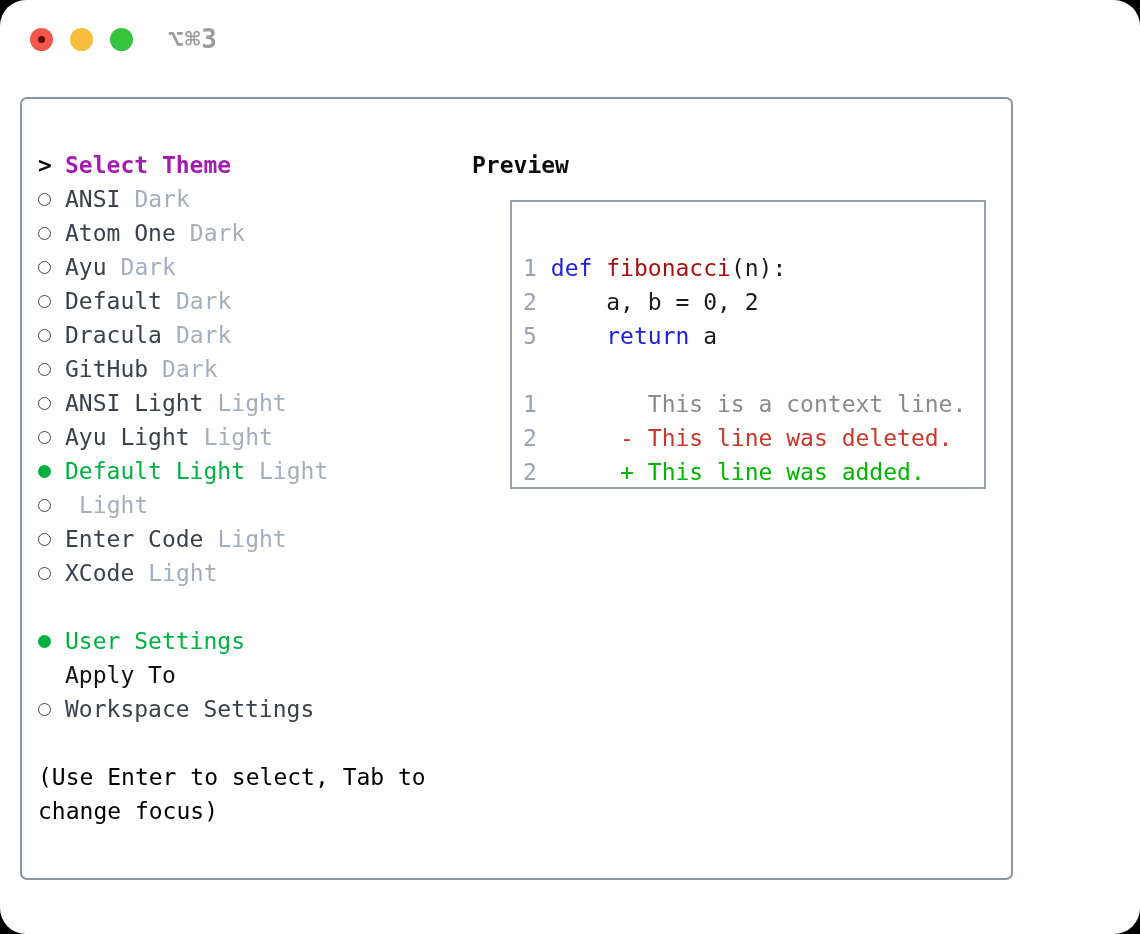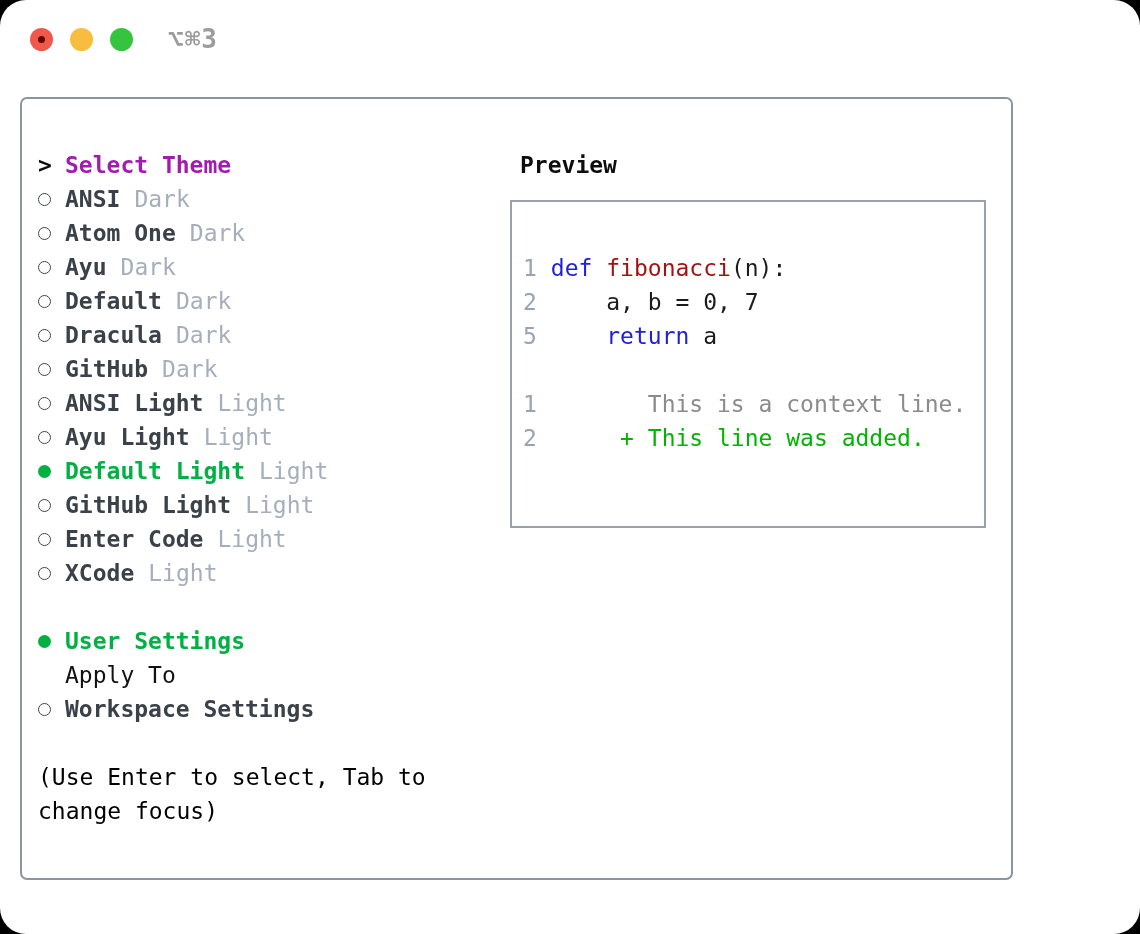--- a/index.html
+++ b/index.html
@@ -23,30 +23,30 @@
 
   
   .leftcol{position:absolute;left:38px;top:148px;width:440px;font-size:23px;line-height:34px;color:#3b4149;}
   .row{display:flex;align-items:center;height:34px;white-space:pre;}
   .marker{width:27px;height:34px;display:flex;align-items:center;flex:0 0 27px;}
   .radio{width:13px;height:13px;box-sizing:border-box;border:1.5px solid #40464e;border-radius:50%;}
   .radio.sel{background:#00b141;border:none;}
   .hdr-marker{font-weight:bold;color:#0d0d0d;}
   .hdr{font-weight:bold;color:#a21caf;}
   .subhdr{color:#111111;}
-  .tname{color:#3b4149;font-weight:bold;}
+  .tname{color:#3b4149;}
   .tname.green{color:#00b141;}
   .tvariant{color:#a6aebb;margin-left:14px;}
   .gap{height:34px;}
   .help{color:#000000;width:430px;white-space:normal;line-height:34px;}
 
   
-  .prevtitle{position:absolute;left:520px;top:148px;height:34px;line-height:34px;
+  .prevtitle{position:absolute;left:472px;top:148px;height:34px;line-height:34px;
     font-size:23px;font-weight:bold;color:#0d0d0d;}
-  .prevbox{position:absolute;left:510px;top:200px;width:476px;height:328px;box-sizing:border-box;
+  .prevbox{position:absolute;left:510px;top:200px;width:476px;height:289px;box-sizing:border-box;
     border:2px solid #98a1ac;background:#fff;}
   .code{position:absolute;left:11px;top:49px;font-size:23px;line-height:34px;}
   .cline{height:34px;white-space:pre;}
   .lnum{color:#98a3b3;margin-right:14px;}
   .kw{color:#2121d7;}
   .fn{color:#a31212;}
   .pl{color:#1b1b1b;}
   .ctx{color:#8b8b8b;}
   .del{color:#c8382b;}
   .add{color:#00b400;}
@@ -116,21 +116,20 @@
       <span class="tname">Ayu Light</span>
       <span class="tvariant">Light</span>
     </div>
     <div class="row">
       <span class="marker"><span class="radio sel"></span></span>
       <span class="tname green">Default Light</span>
       <span class="tvariant">Light</span>
     </div>
     <div class="row">
       <span class="marker"><span class="radio"></span></span>
-      <span class="tname">GitHub Light</span>
       <span class="tvariant">Light</span>
     </div>
     <div class="row">
       <span class="marker"><span class="radio"></span></span>
       <span class="tname">Enter Code</span>
       <span class="tvariant">Light</span>
     </div>
     <div class="row">
       <span class="marker"><span class="radio"></span></span>
       <span class="tname">XCode</span>
@@ -157,29 +156,30 @@
     <div class="help">(Use Enter to select, Tab to change focus)</div>
   </div>
 
   <div class="prevtitle">Preview</div>
 
   <div class="prevbox">
     <div class="code">
 
       <div class="cline"><span class="lnum">1</span><span class="kw">def </span><span class="fn">fibonacci</span><span class="pl">(n):</span></div>
 
-      <div class="cline"><span class="lnum">2</span><span class="pl">    a, b = 0, 7</span></div>
+      <div class="cline"><span class="lnum">2</span><span class="pl">    a, b = 0, 2</span></div>
 
 
 
       <div class="cline"><span class="lnum">5</span><span class="pl">    </span><span class="kw">return</span><span class="pl"> a</span></div>
 
       <div class="cline"></div>
 
       <div class="cline"><span class="lnum">1</span><span class="ctx">       This is a context line.</span></div>
 
+      <div class="cline"><span class="lnum">2</span><span class="del">     - This line was deleted.</span></div>
 
       <div class="cline"><span class="lnum">2</span><span class="add">     + This line was added.</span></div>
 
     </div>
   </div>
 
 </div>
 
 </body></html>

